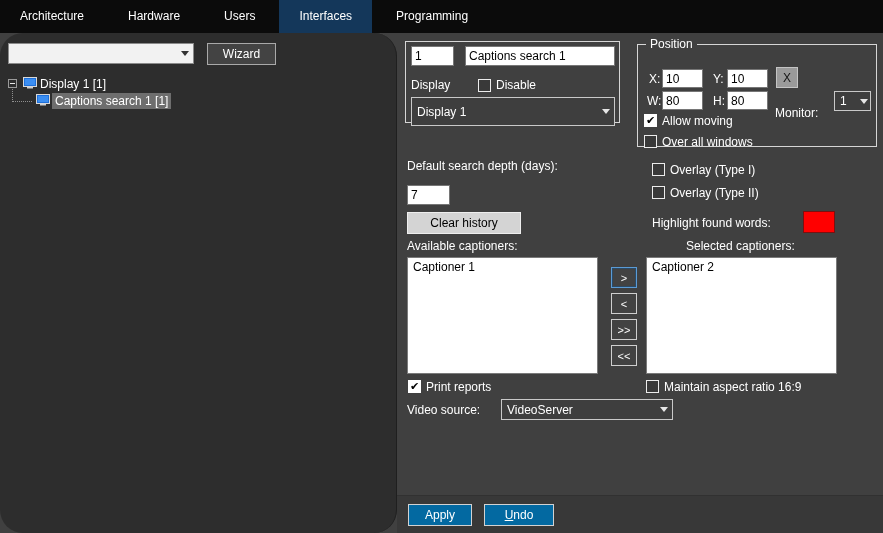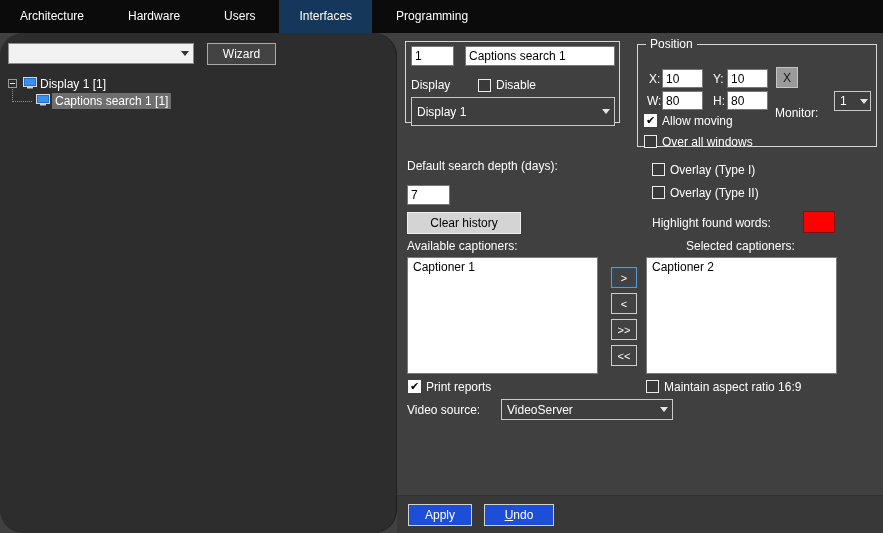--- a/index.html
+++ b/index.html
@@ -50,21 +50,21 @@
   .cb.checked::after { content:"\2714"; position:absolute; left:1px; top:-1px; color:#000; font-size:11px; }
 
   .listbox { position:absolute; width:191px; height:117px; background:#fff; border:1px solid #7a7a7a; overflow:hidden; }
   .listbox .li { color:#000; padding:2px 5px; white-space:nowrap; }
 
   .xferbtn { position:absolute; left:214px; width:26px; height:21px; background:#424242; border:1px solid #cfcfcf; color:#fff; font-size:11px; font-family:"Liberation Sans",sans-serif; cursor:default; }
   .xferbtn.focused { border:1px solid #5b9bd5; box-shadow:0 0 0 1px #2b4a66 inset; }
 
   .btn-light { position:absolute; background:#d4d4d4; border:1px solid #eeeeee; color:#000; font-family:"Liberation Sans",sans-serif; font-size:12px; cursor:default; }
   .swatch { position:absolute; width:32px; height:22px; border:1px solid #7a1010; cursor:default; }
-  .footbtn { position:absolute; height:22px; background:#1d4ed8; border:1px solid #d2d2d2; color:#fff; font-family:"Liberation Sans",sans-serif; font-size:12px; cursor:default; }
+  .footbtn { position:absolute; height:22px; background:#0369a1; border:1px solid #d2d2d2; color:#fff; font-family:"Liberation Sans",sans-serif; font-size:12px; cursor:default; }
   .u { text-decoration:underline; }
 </style>
 </head>
 <body>
 
 <div id="app">
 
   <div class="topbar">
     <div class="tab">Architecture</div>
     <div class="tab">Hardware</div>

